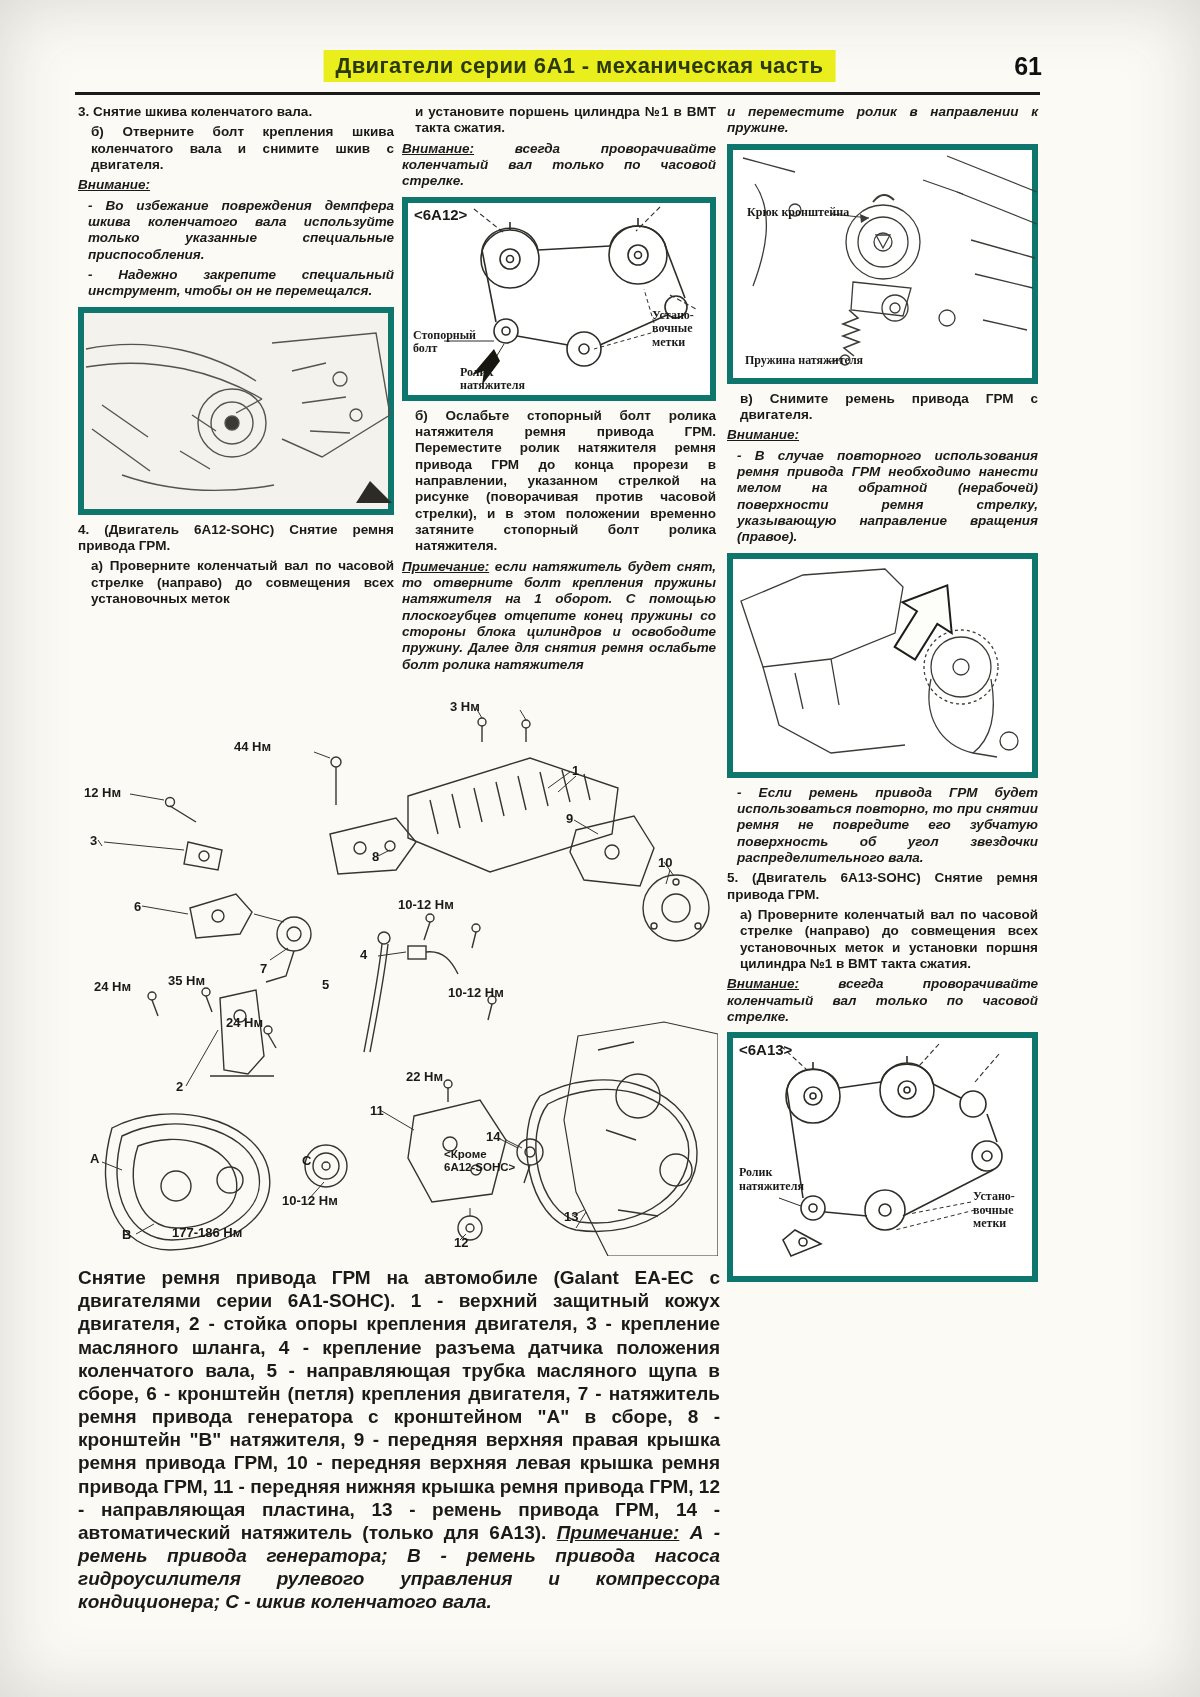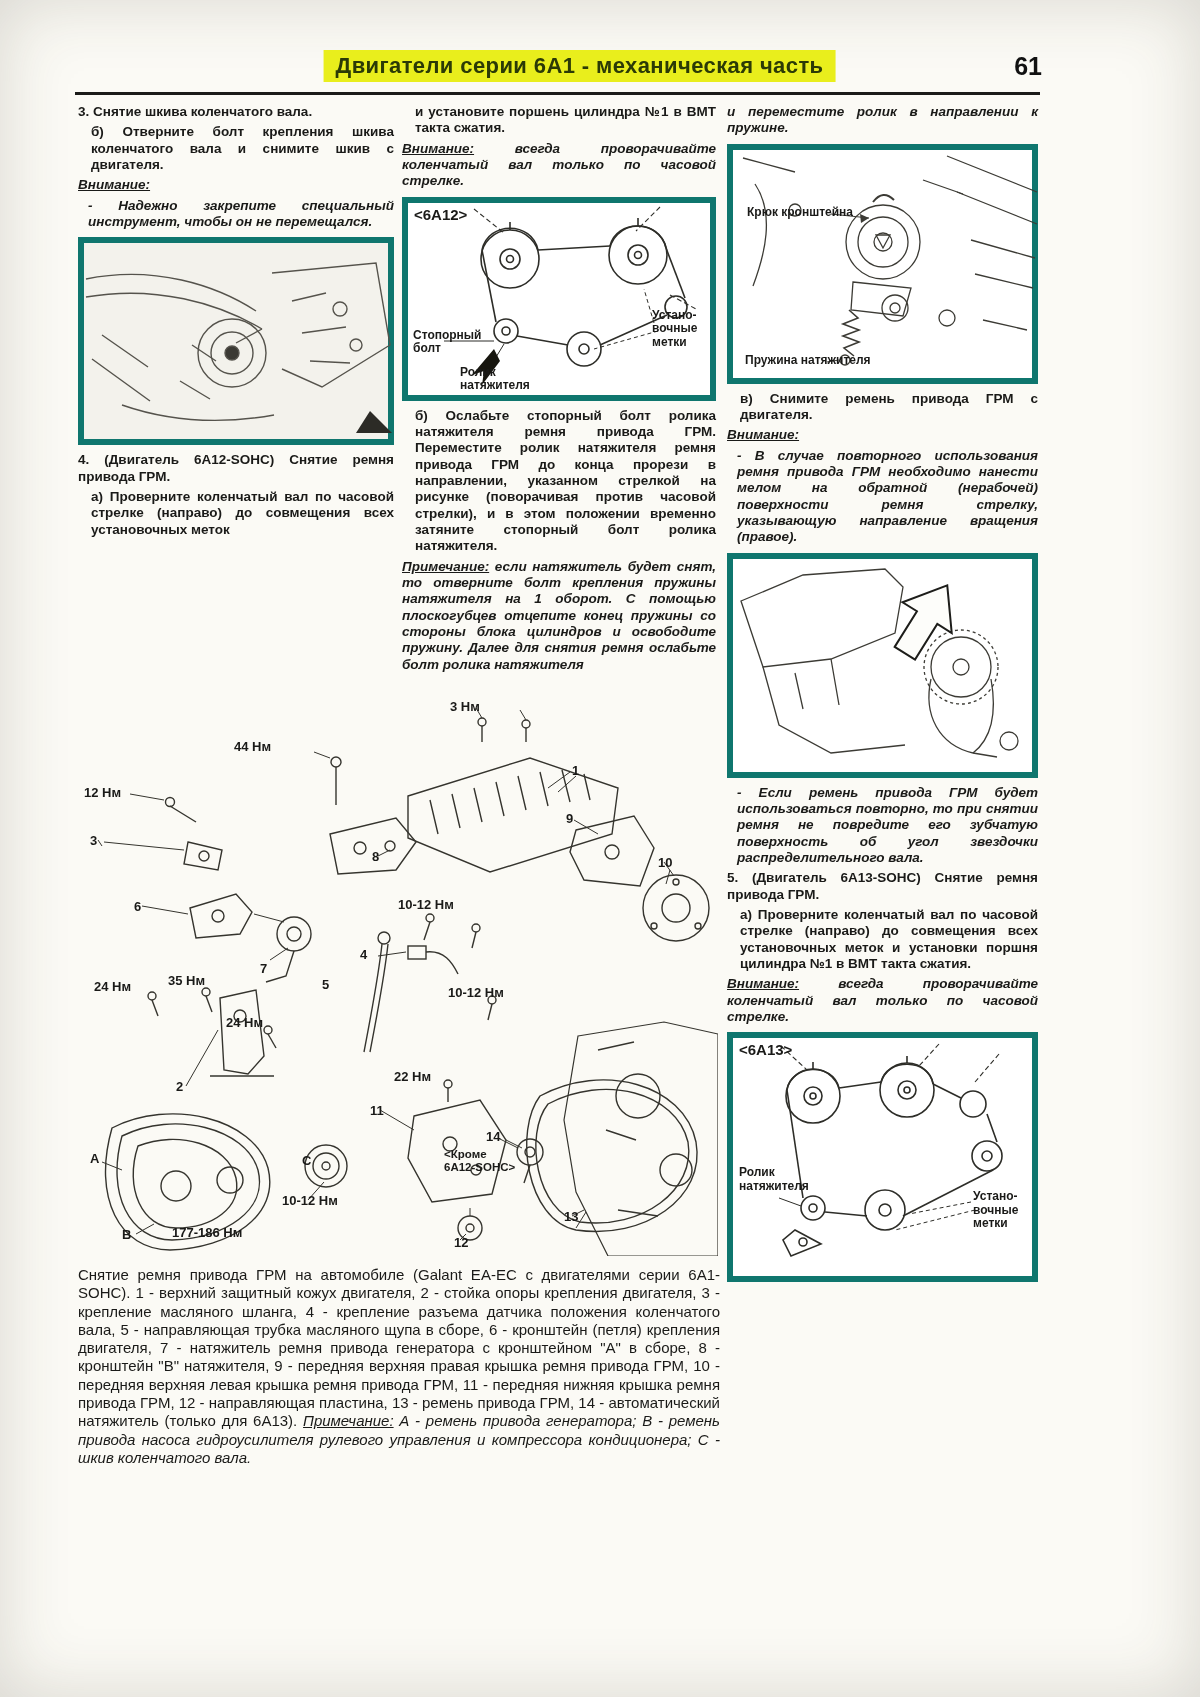--- a/index.html
+++ b/index.html
@@ -18,43 +18,44 @@
   .col3{left:727px;width:311px;}
   .col p{margin:0 0 4px 0;}
   .sub{padding-left:13px;}
   .it{font-style:italic;}
   .u{text-decoration:underline;}
   .dash{padding-left:10px;font-style:italic;}
   
   .fig{position:relative;border:6px solid #0f766e;background:#fff;margin:7px 0;}
   .fig svg{display:block;}
   .fig-tag{position:absolute;left:6px;top:3px;font-size:15px;font-weight:bold;}
-  .fig-label{position:absolute;font-size:12px;font-weight:bold;line-height:1.12;white-space:pre-line;}
+  .fig-label{position:absolute;font-size:12px;font-weight:bold;line-height:1.12;white-space:pre-line;font-family:Liberation Serif, serif;}
   .photo{background:#f3f2ec;}
   
   .main-diagram{position:absolute;left:78px;top:700px;width:640px;height:556px;}
   .md-label{position:absolute;font-size:13px;font-weight:bold;white-space:pre-line;line-height:1.1;}
   .md-small{font-size:11.5px;}
   
-  .caption{position:absolute;left:78px;top:1266px;width:642px;font-size:15px;font-weight:normal;
+  .caption{position:absolute;left:78px;top:1266px;width:642px;font-size:19px;font-weight:bold;
         line-height:1.22;text-align:justify;}
 </style>
 </head>
 <body>
 
 <div class="page">
 
   <div class="hdr-title">Двигатели серии 6А1 - механическая часть</div>
   <div class="page-num">61</div>
   <div class="hdr-rule"></div>
 
   <div class="col col1">
     <p>3. Снятие шкива коленчатого вала.</p>
     <p class="sub">б) Отверните болт крепления шкива коленчатого вала и снимите шкив с двигателя.</p>
     <p class="u it">Внимание:</p>
+    <p class="dash">- Во избежание повреждения демпфера шкива коленчатого вала используйте только указанные специальные приспособления.</p>
     <p class="dash">- Надежно закрепите специальный инструмент, чтобы он не перемещался.</p>
 
     <div class="fig photo" style="height:196px">
       <svg width="312" height="196" viewBox="0 0 312 196">
         <g stroke="#55534c" fill="none" stroke-width="1.4">
           <path d="M2 36 C70 22 132 42 172 68"></path>
           <path d="M2 54 C72 42 134 60 178 86"></path>
           <path d="M178 86 L152 100"></path>
           <circle cx="148" cy="110" r="34"></circle>
           <circle cx="148" cy="110" r="21"></circle>
@@ -336,21 +337,21 @@
     <div class="md-label" style="left:580px;top:156px">10</div>
     <div class="md-label" style="left:56px;top:200px">6</div>
     <div class="md-label" style="left:182px;top:262px">7</div>
     <div class="md-label" style="left:320px;top:198px">10-12 Нм</div>
     <div class="md-label" style="left:282px;top:248px">4</div>
     <div class="md-label" style="left:244px;top:278px">5</div>
     <div class="md-label" style="left:16px;top:280px">24 Нм</div>
     <div class="md-label" style="left:90px;top:274px">35 Нм</div>
     <div class="md-label" style="left:370px;top:286px">10-12 Нм</div>
     <div class="md-label" style="left:148px;top:316px">24 Нм</div>
-    <div class="md-label" style="left:316px;top:370px">22 Нм</div>
+    <div class="md-label" style="left:328px;top:370px">22 Нм</div>
     <div class="md-label" style="left:292px;top:404px">11</div>
     <div class="md-label" style="left:98px;top:380px">2</div>
     <div class="md-label" style="left:408px;top:430px">14</div>
     <div class="md-label md-small" style="left:366px;top:448px">&lt;Кроме
 6А12-SOHC&gt;</div>
     <div class="md-label" style="left:12px;top:452px">A</div>
     <div class="md-label" style="left:224px;top:454px">C</div>
     <div class="md-label" style="left:204px;top:494px">10-12 Нм</div>
     <div class="md-label" style="left:486px;top:510px">13</div>
     <div class="md-label" style="left:44px;top:528px">B</div>

